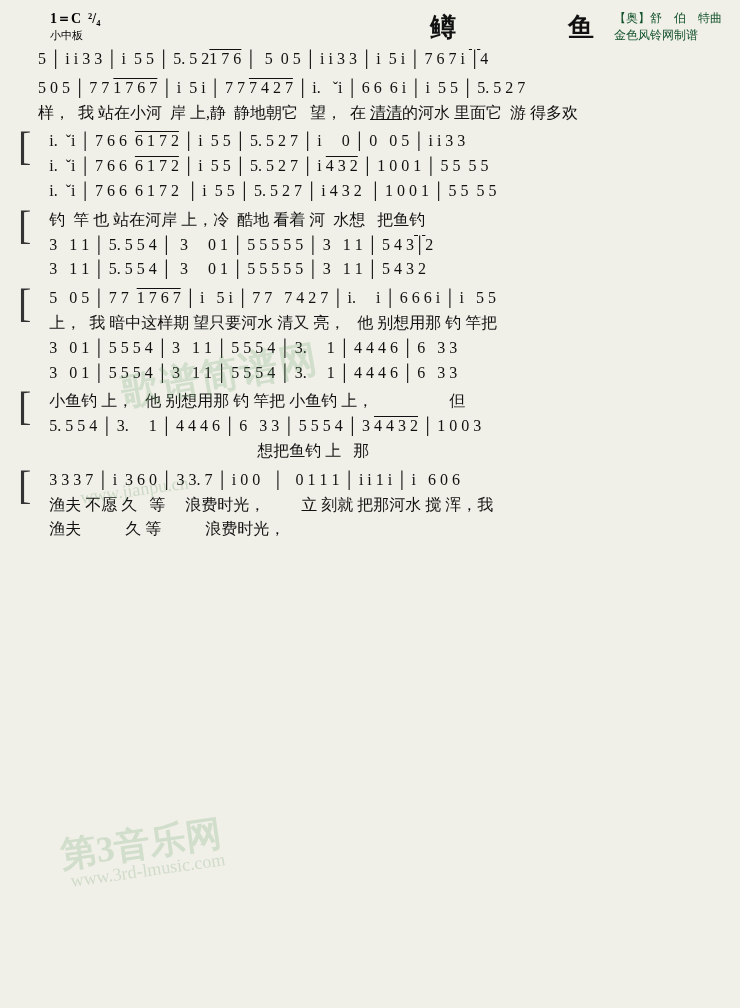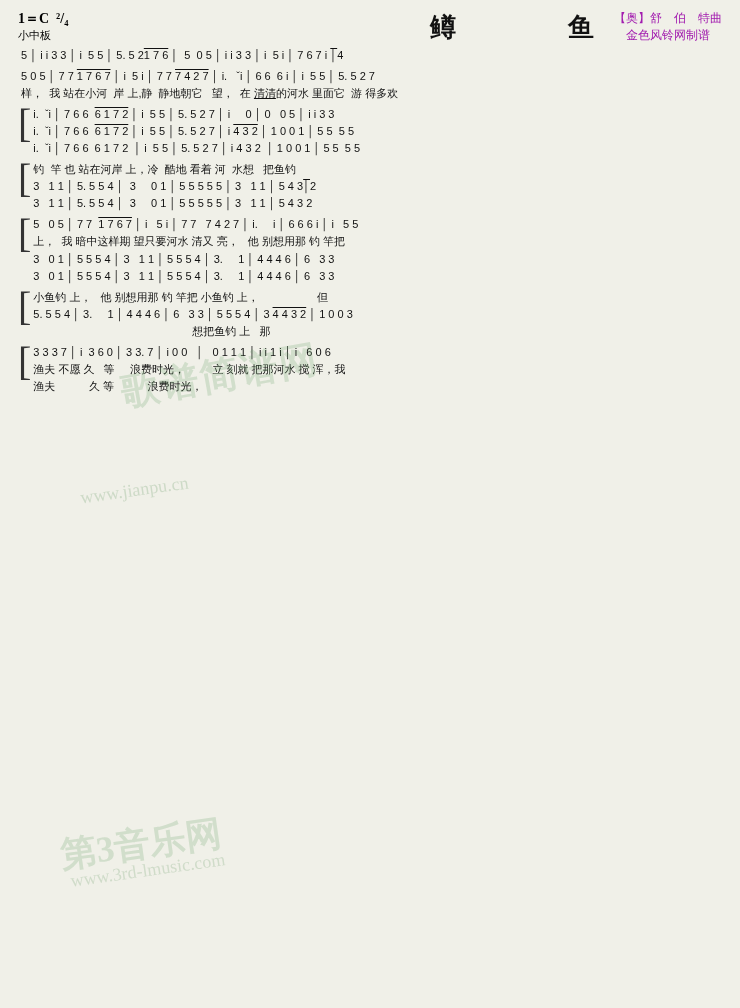--- a/index.html
+++ b/index.html
@@ -16,33 +16,34 @@
       min-height: 1008px;
       background: #f0f0e8;
       padding: 10px 18px;
       position: relative;
     }
     .header {
       display: flex;
       justify-content: space-between;
       align-items: flex-start;
       margin-bottom: 2px;
+      margin-left: 32px;
     }
     .header-title {
       font-size: 26px;
       font-weight: bold;
       letter-spacing: 20px;
       text-align: right;
       flex: 1;
       color: #111;
     }
     .header-right {
       font-size: 12px;
-      color: #a21caf;
-      text-align: center;
+      color: #14532d;
+      text-align: left;
     }
     
     .watermark1 {
       position: absolute;
       top: 350px;
       left: 120px;
       font-size: 38px;
       font-weight: bold;
       color: rgba(100,160,100,0.22);
       transform: rotate(-10deg);
@@ -96,25 +97,26 @@
       font-size: 40px;
       line-height: 0.9;
       color: #333;
       margin-right: 2px;
       font-weight: 300;
     }
     .bracket-content {
       flex: 1;
     }
     pre {
-      font-family: Liberation Sans, sans-serif;
-      font-size: 11px;
+      font-family: Liberation Serif, serif;
+      font-size: 16px;
       white-space: pre;
       line-height: 1.55;
       color: #111;
+      margin-left: 16px;
     }
   </style>
 </head>
 <body>
 
 <div class="page">
 
   <div class="watermark1">歌谱简谱网</div>
   <div class="watermark2">www.jianpu.cn</div>
   <div class="watermark3">第3音乐网</div>

